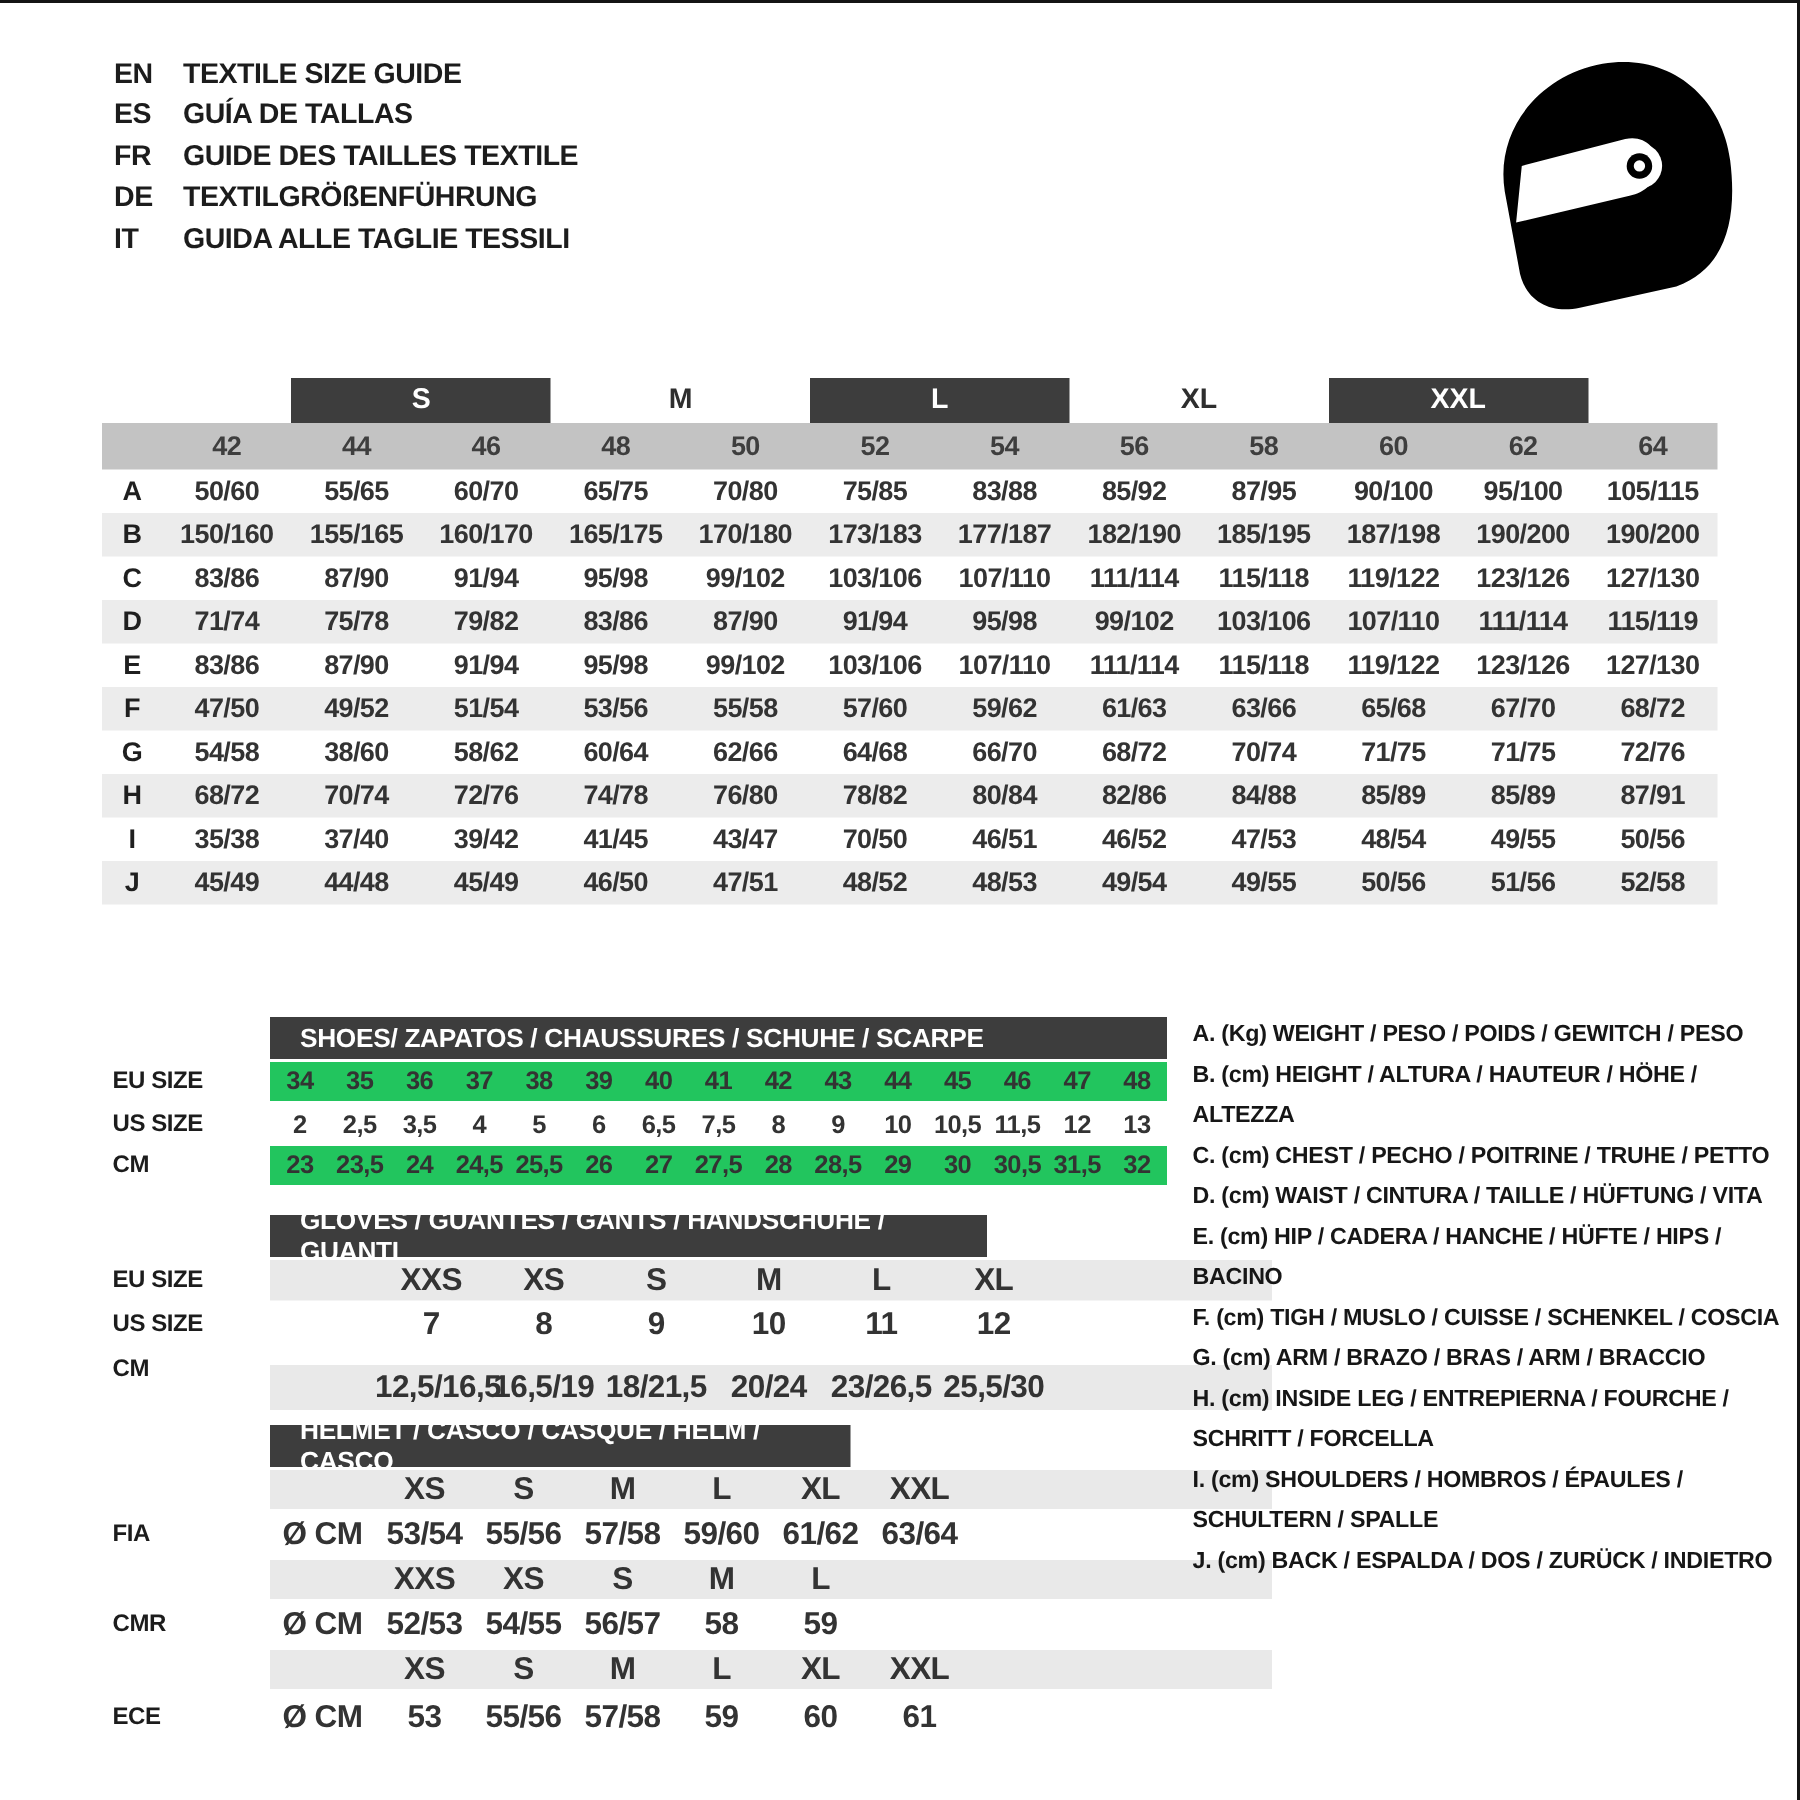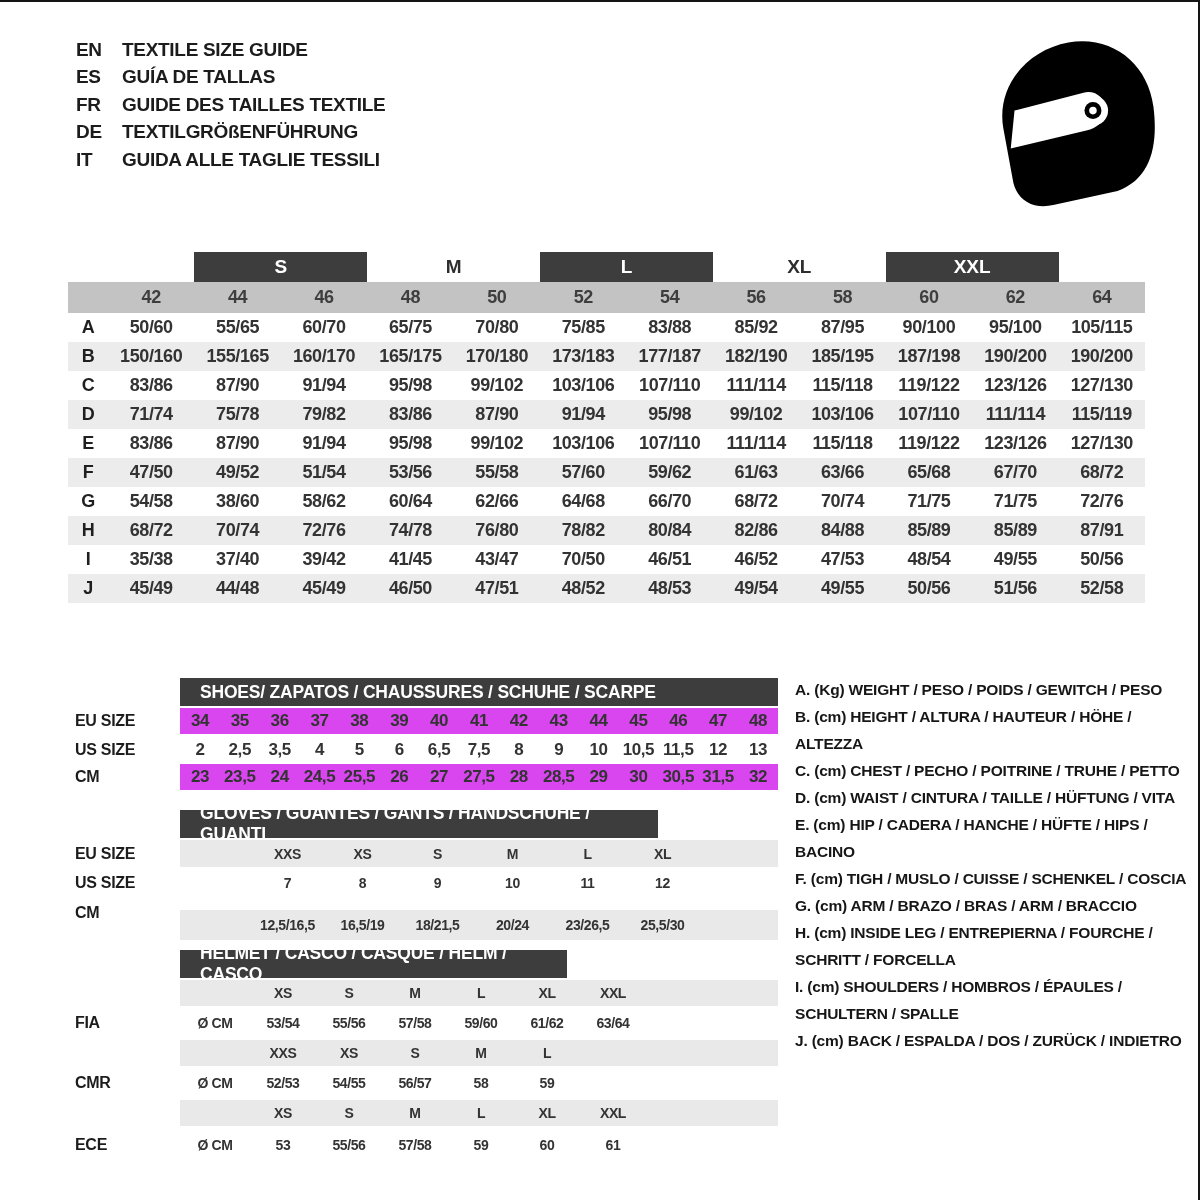--- a/index.html
+++ b/index.html
@@ -36,24 +36,24 @@
   .section { position:absolute; left:68px; width:712px; }
   .sec-header { position:absolute; left:112px; top:0; height:28px; background:#3d3d3d; color:#ffffff;
     font-weight:bold; font-size:17.5px; letter-spacing:-0.2px; display:flex; align-items:center;
     padding-left:20px; box-sizing:border-box; }
   .w-shoes  { width:598px; }
   .w-gloves { width:478px; }
   .w-helmet { width:387px; }
   .sec-label { position:absolute; left:7px; width:100px; font-weight:bold; font-size:16px; letter-spacing:-0.3px; color:#1c1c1c; display:flex; align-items:center; }
   .sec-row { position:absolute; left:112px; width:598px; display:flex; align-items:center;
     font-weight:bold; font-size:17px; letter-spacing:-0.4px; color:#333; }
-  .sec-row.shaded { background:#d946ef; }
+  .sec-row.shaded { background:#22c55e; }
   .sec-row .cell { flex:1; }
-  .sec-grid { position:absolute; left:112px; width:598px; display:grid; align-items:center;
-    font-weight:bold; font-size:14px; letter-spacing:-0.4px; color:#333; }
+  .sec-grid { position:absolute; left:112px; width:668px; display:grid; align-items:center;
+    font-weight:bold; font-size:21px; letter-spacing:-0.4px; color:#333; }
   .sec-grid.shaded { background:#e9e9e9; }
   .glove-grid { grid-template-columns:70px repeat(6,75px) 1fr; }
   .helm-grid  { grid-template-columns:70px repeat(6,66px) 1fr; }
 
   
   .legend { position:absolute; left:795px; top:676px; width:400px; font-weight:bold; font-size:15.5px;
     line-height:27px; letter-spacing:-0.2px; color:#161616; }
 </style>
 </head>
 <body>

